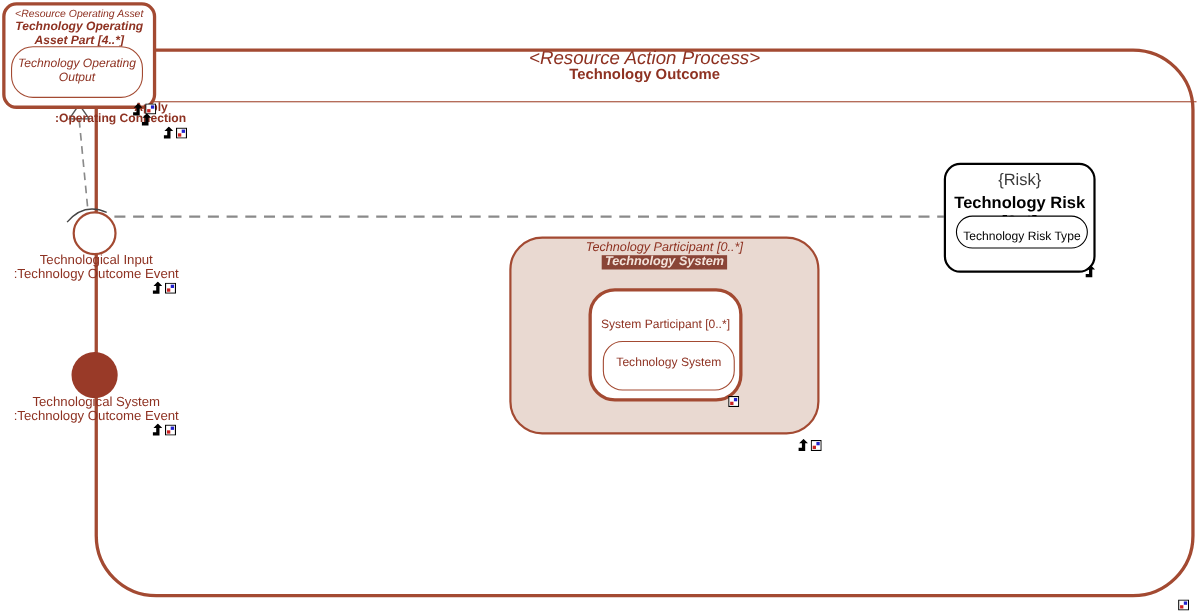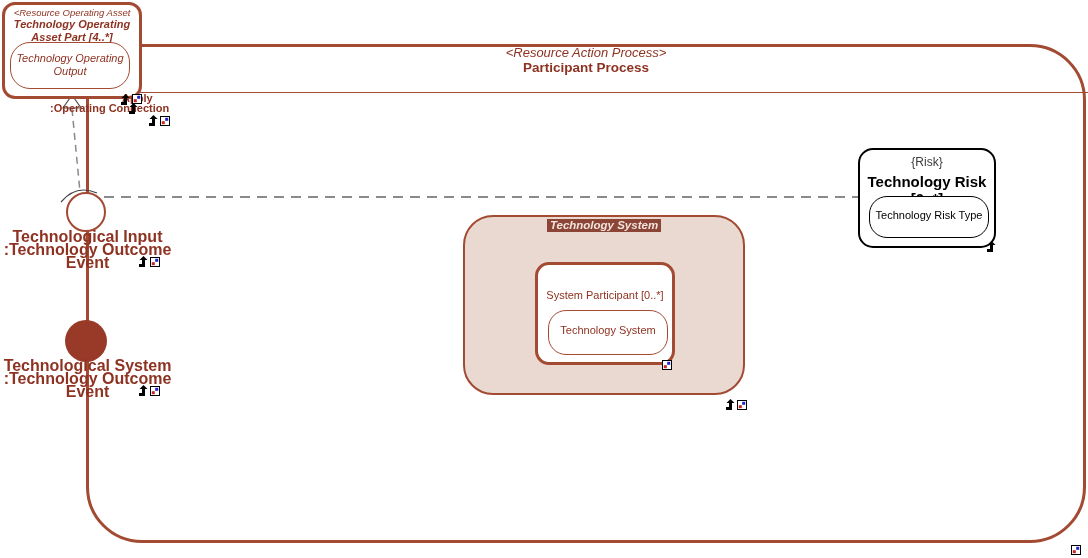--- a/index.html
+++ b/index.html
@@ -15,89 +15,89 @@
   .bd{font-weight:bold;}
   svg.overlay{position:absolute;left:0;top:0;z-index:2;pointer-events:none;}
 
   
   #process-box{
     left:86px;top:44px;width:1000px;height:499px;border:3px solid #a34a32;
     border-radius:56px;background:transparent;z-index:1;
   }
   #process-separator{left:86px;top:92px;width:1002px;height:0;border-top:1px solid #a34a32;z-index:1;}
   #process-header{left:86px;top:46px;width:1000px;z-index:1;line-height:13px;}
-  #process-header .st{font-size:13px;}
+  #process-header .st{font-size:17px;}
   #process-header .ttl{font-size:13.5px;margin-top:2px;}
 
   
   #asset-box{
     left:2px;top:2px;width:140px;height:97px;border:3px solid #a34a32;border-radius:13px;
     background:#fff;z-index:3;overflow:hidden;
   }
   #asset-box .st{font-size:9.5px;white-space:nowrap;margin-top:2px;}
   #asset-box .ttl{font-size:11px;line-height:13px;}
   #asset-inner{
     left:10px;top:42px;width:120px;height:47px;border:1.5px solid #a34a32;border-radius:20px;
     background:#fff;z-index:4;font-size:11px;line-height:13px;padding-top:9px;
   }
 
   
   #input-circle{left:66px;top:192px;width:40px;height:40px;border:2px solid #a34a32;border-radius:50%;background:#fff;z-index:4;}
   #output-circle{left:65px;top:320px;width:42px;height:42px;border-radius:50%;background:#993a28;z-index:4;}
 
-  .pin-label{left:0;top:0;width:175px;font-size:16px;font-weight:700;line-height:13px;z-index:5;}
+  .pin-label{left:0;top:0;width:175px;font-size:12px;font-weight:400;line-height:13px;z-index:5;}
 
   
   #participant-box{
     left:463px;top:215px;width:282px;height:180px;border:2px solid #a34a32;border-radius:30px;
     background:#e9d9d1;z-index:3;
   }
   #participant-title{left:463px;top:219px;width:282px;font-size:11.5px;line-height:13px;z-index:5;}
   #participant-selected{
     display:inline-block;background:#8a4537;color:#f3e3db;padding:0 3px;font-style:italic;font-weight:bold;
   }
   #system-participant-box{
-    left:535px;top:262px;width:140px;height:103px;border:3px solid #a34a32;border-radius:14px;
+    left:535px;top:262px;width:140px;height:103px;border:3px solid #a34a32;border-radius:24px;
     background:#fff;z-index:4;
   }
   #system-participant-box .ttl{margin-top:24px;font-size:11px;}
   #system-inner-box{
     left:10px;top:45px;width:120px;height:45px;border:1.5px solid #a34a32;border-radius:18px;
     background:#fff;font-size:11px;padding-top:13px;
   }
 
   
   #risk-box{
     left:858px;top:148px;width:138px;height:100px;border:2.5px solid #000;border-radius:15px;
     background:#fff;z-index:3;color:#000;
   }
-  #risk-box .tag{font-size:12px;color:#3a3a3a;margin-top:5px;}
+  #risk-box .tag{font-size:15px;color:#3a3a3a;margin-top:5px;}
   #risk-box .ttl{font-size:15px;margin-top:4px;}
   #risk-inner{
-    left:9px;top:46px;width:120px;height:42px;border:1.5px solid #000;border-radius:18px;
+    left:9px;top:46px;width:120px;height:30px;border:1.5px solid #000;border-radius:18px;
     background:#fff;font-size:11px;padding-top:12px;color:#000;
   }
 
   
   #apply-label{left:122px;top:92px;font-size:11px;font-weight:bold;z-index:5;}
   #opconn-label{left:50px;top:102px;font-size:11px;font-weight:bold;z-index:5;white-space:nowrap;}
 
   .icon{position:absolute;z-index:6;width:11px;height:12px;}
   .icon svg{display:block;}
 </style>
 </head>
 <body>
 
 <div id="canvas">
 
   <div id="process-box" class="abs"></div>
   <div id="process-separator" class="abs"></div>
   <div id="process-header" class="abs ctr brown">
     <div class="st it">&lt;Resource Action Process&gt;</div>
-    <div class="ttl bd">Participant Process</div>
+    <div class="ttl bd">Technology Outcome</div>
   </div>
 
   <svg class="overlay" width="1088" height="558" viewBox="0 0 1088 558">
     <polygon points="72,95 63,108 81,108" fill="#ffffff" stroke="#555555" stroke-width="1.2"></polygon>
     <path d="M72,109 L80,192" stroke="#8a8a8a" stroke-width="1.5" stroke-dasharray="7 5" fill="none"></path>
     <path d="M61,202 Q76,184 97,193" stroke="#444444" stroke-width="1.2" fill="none"></path>
     <path d="M104,197 L858,197" stroke="#8a8a8a" stroke-width="2" stroke-dasharray="10 7" fill="none"></path>
   </svg>
 
   <div id="asset-box" class="box ctr brown">
@@ -120,20 +120,21 @@
   </div>
 
   <div id="output-circle" class="abs"></div>
   <div class="abs pin-label ctr brown" style="top:359px;">
     <div>Technological System</div>
     <div>:Technology Outcome Event</div>
   </div>
 
   <div id="participant-box" class="abs"></div>
   <div id="participant-title" class="abs ctr brown">
+    <div class="it">Technology Participant [0..*]</div>
     <div><span id="participant-selected">Technology System</span></div>
   </div>
   <div id="system-participant-box" class="box ctr brown">
     <div class="ttl">System Participant [0..*]</div>
     <div id="system-inner-box" class="box ctr brown">
       <span>Technology System</span>
     </div>
   </div>
 
   <div id="risk-box" class="box ctr">

